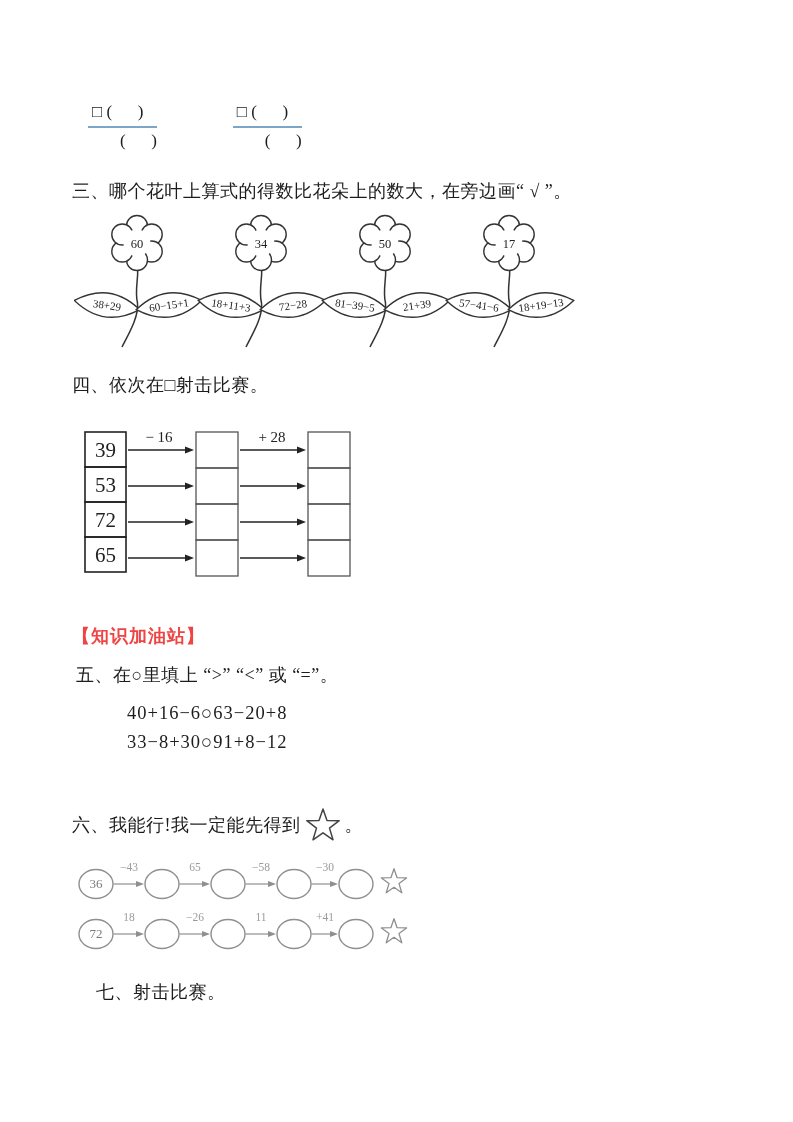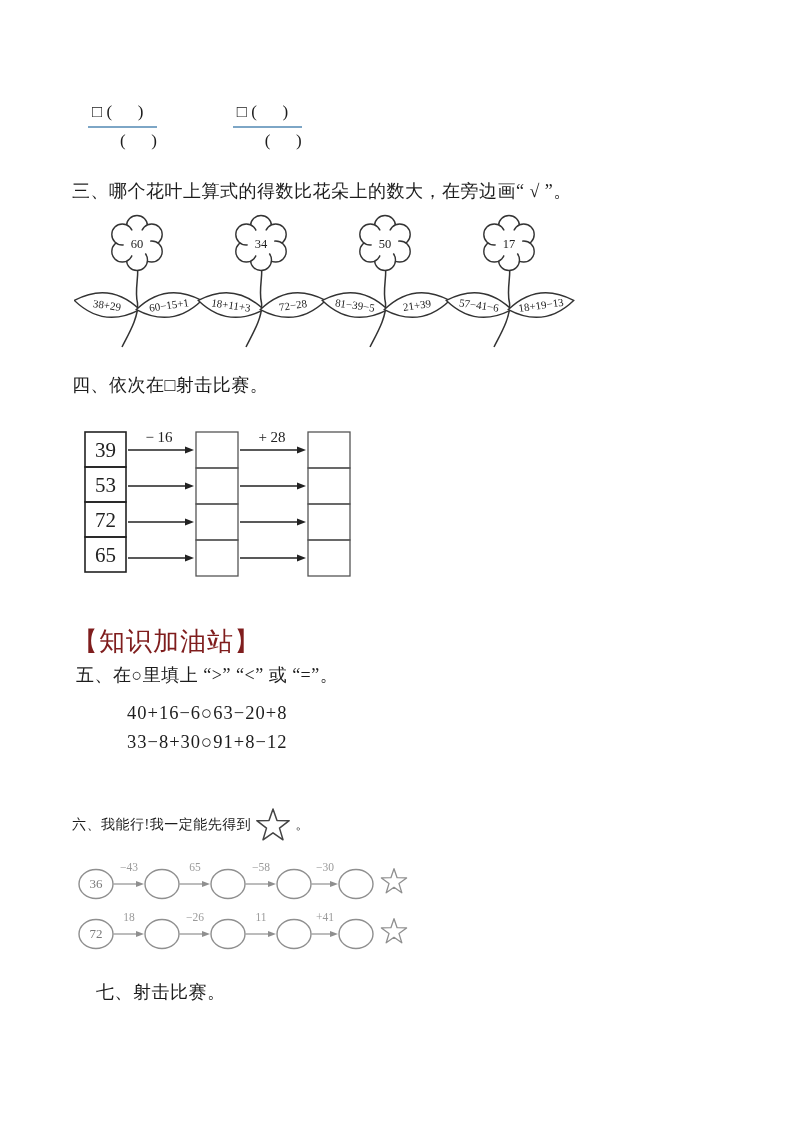--- a/index.html
+++ b/index.html
@@ -8,40 +8,40 @@
     background:#ffffff; overflow:hidden;
     font-family:"Liberation Serif","DejaVu Serif",serif;
     color:#1c1c1c;
   }
   .heading { position:absolute; font-size:18px; white-space:pre; letter-spacing:0.5px; }
   
   .fracs { position:absolute; top:102px; left:88px; display:flex; gap:76px; }
   .frac .num { font-size:17px; padding:0 4px 4px 4px; border-bottom:2px solid #7da6c6; white-space:pre; }
   .frac .den { font-size:17px; padding-left:32px; padding-top:3px; white-space:pre; }
   
-  .booster { position:absolute; top:624px; left:72px; font-size:26px; font-weight:normal; color:#7f1d1d; letter-spacing:1px; }
+  .booster { position:absolute; top:624px; left:72px; font-size:18px; font-weight:bold; color:#ef4444; letter-spacing:1px; }
   
   .comparisons { position:absolute; top:699px; left:127px; font-size:18.5px; line-height:29px; letter-spacing:1px; }
   
   .diagram { position:absolute; }
   svg text { font-family:"Liberation Serif","DejaVu Serif",serif; fill:#222; }
   .scan-stroke { stroke:#333; fill:#fff; stroke-width:1.4; }
   .stem { stroke:#333; fill:none; stroke-width:1.5; }
   .box { fill:none; stroke:#222; stroke-width:1.6; }
   .box-light { fill:none; stroke:#555; stroke-width:1.3; }
   .arrow { stroke:#222; stroke-width:1.4; }
   .arrow-head { fill:#222; stroke:none; }
   .chain-shape { fill:none; stroke:#8f8f8f; stroke-width:1.4; }
   .chain-arrow { stroke:#8f8f8f; stroke-width:1.2; }
   .chain-head { fill:#8f8f8f; stroke:none; }
   .chain-label { fill:#9a9a9a; font-size:11.5px; }
   .chain-start { fill:#7a7a7a; font-size:13px; }
   .star-outline { fill:none; stroke:#444; stroke-width:1.5; stroke-linejoin:round; }
   .star-faint { fill:none; stroke:#8f8f8f; stroke-width:1.3; stroke-linejoin:round; }
-  .h6row { position:absolute; top:808px; left:72px; display:flex; align-items:center; font-size:14px; letter-spacing:0.5px;text-align:center; }
+  .h6row { position:absolute; top:808px; left:72px; display:flex; align-items:center; font-size:18px; letter-spacing:0.5px;text-align:center; }
   .h6row svg { margin:0 4px; }
 </style>
 </head>
 <body>
 
 <div class="fracs">
   <div class="frac">
     <div class="num">□ (      )</div>
     <div class="den">(      )</div>
   </div>

